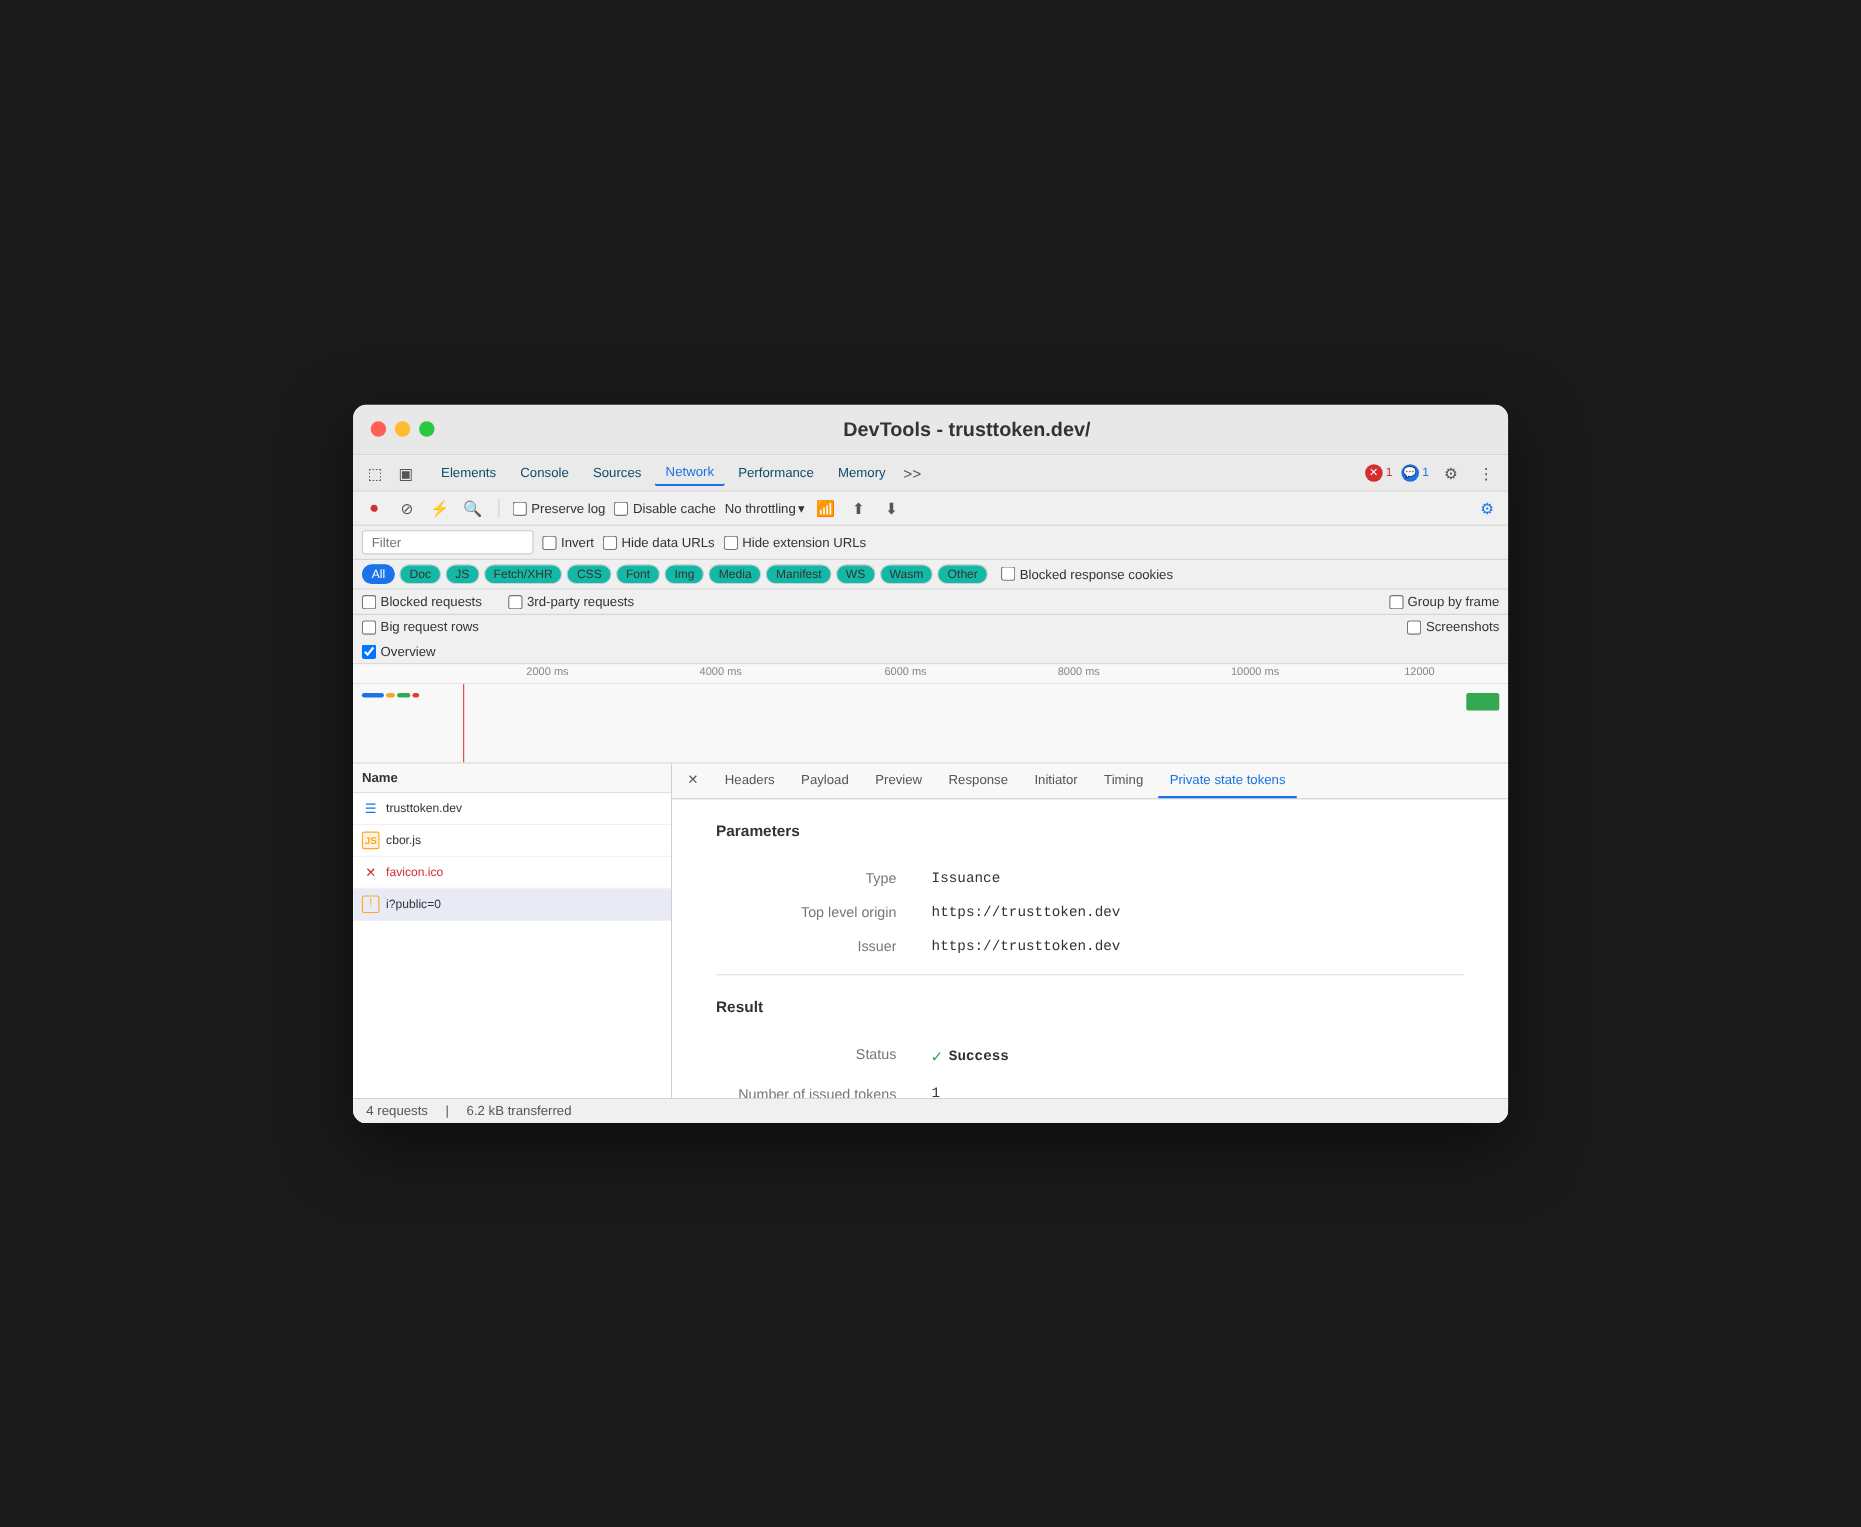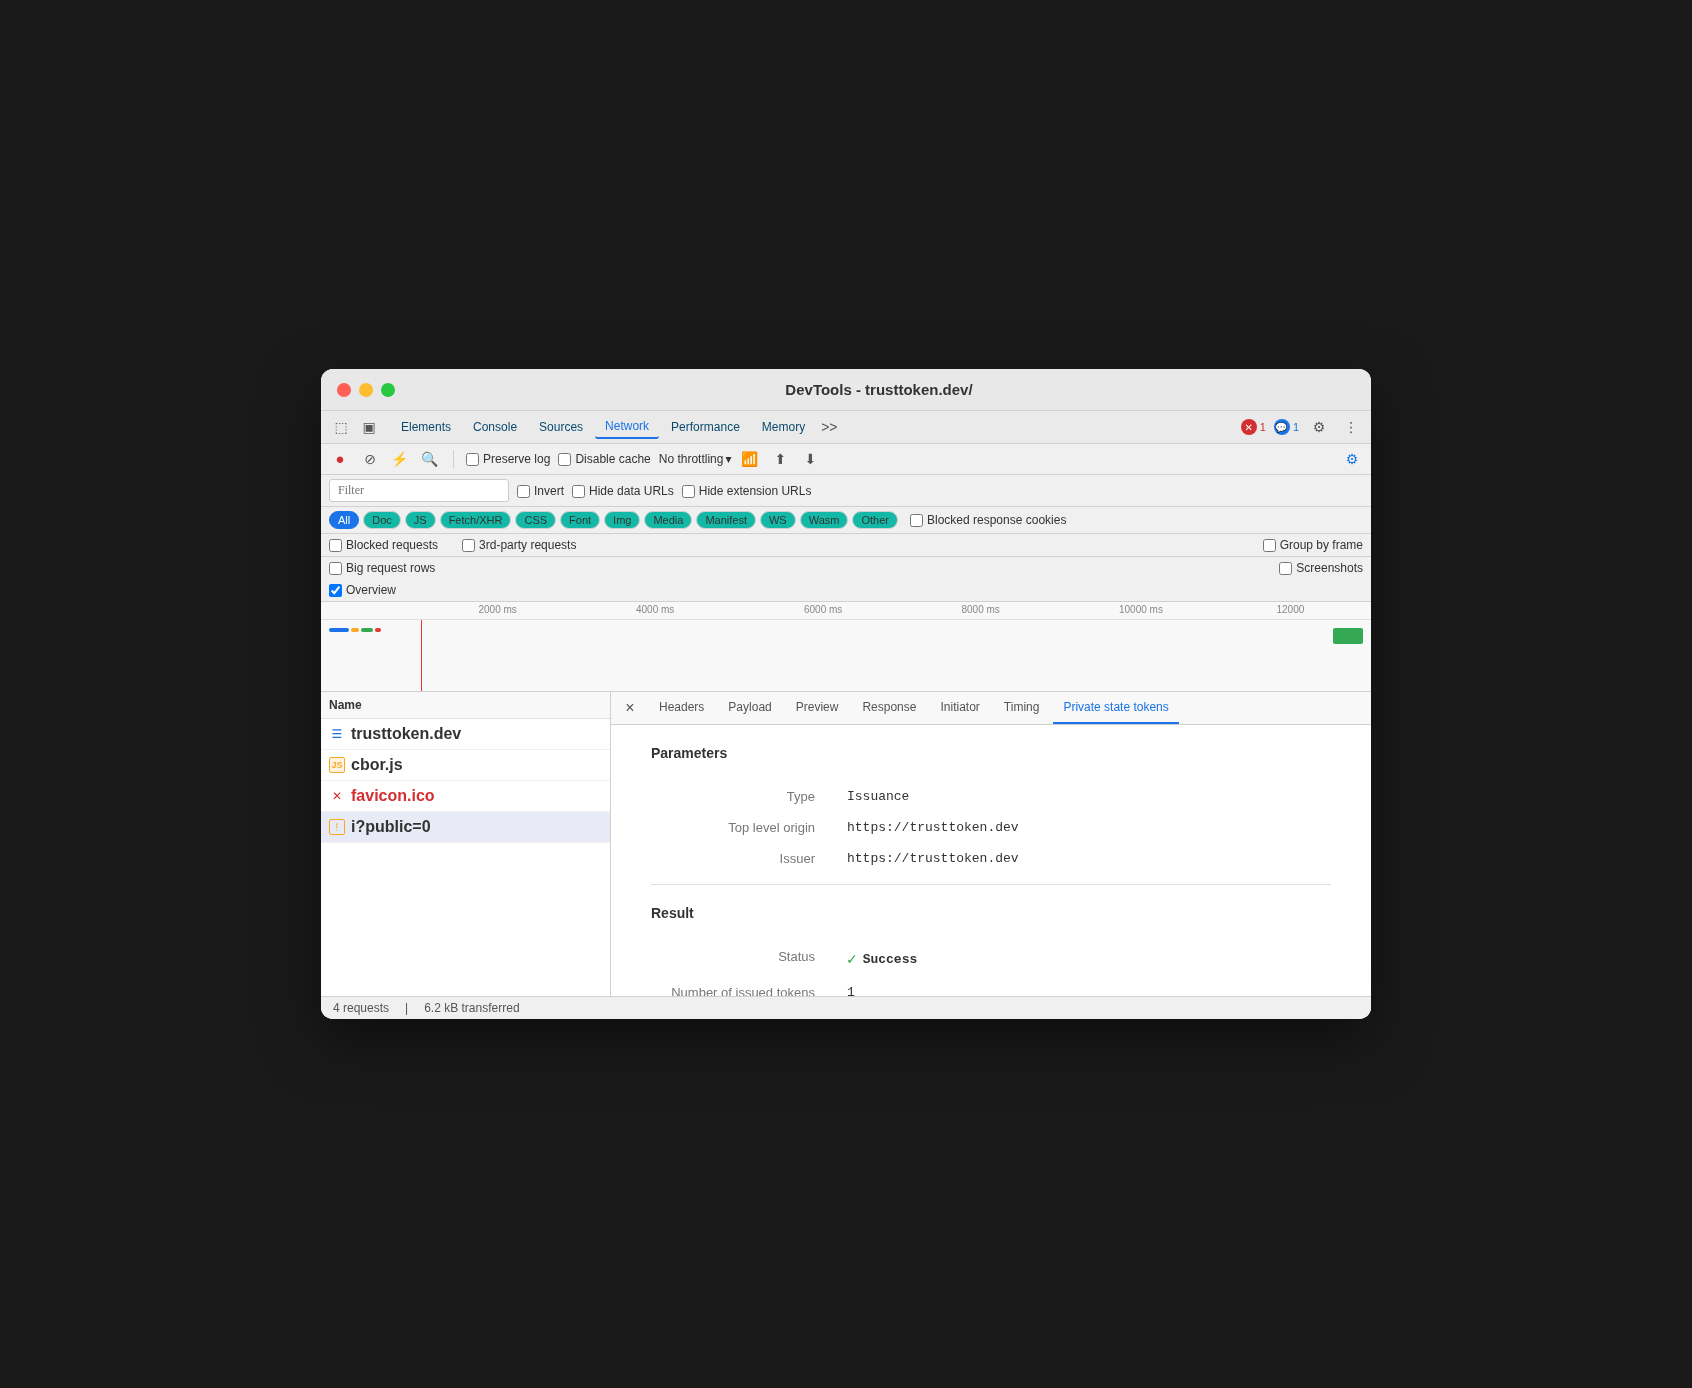--- a/index.html
+++ b/index.html
@@ -27,21 +27,21 @@
       border-bottom: 1px solid #d0d0d0;
     }
     .traffic-lights { display: flex; gap: 8px; }
     .tl { width: 14px; height: 14px; border-radius: 50%; }
     .tl-red { background: #ff5f57; }
     .tl-yellow { background: #febc2e; }
     .tl-green { background: #28c840; }
     .window-title {
       flex: 1;
       text-align: center;
-      font-size: 15px;
+      font-size: 18px;
       font-weight: 600;
       color: #333;
     }
     .devtools {
       background: #f8f8f8;
       font-size: 12px;
       color: #333;
     }
     .toolbar-top {
       display: flex;
@@ -121,24 +121,23 @@
       background: #f0f0f0;
       border-bottom: 1px solid #d0d0d0;
       padding: 4px 8px;
       gap: 8px;
     }
     .filter-input {
       border: 1px solid #ccc;
       border-radius: 3px;
       padding: 3px 8px;
       font-size: 12px;
-      width: 180px;
+      width: 156px;
       background: white;
       outline: none;
-      font-family: Liberation Serif, serif;
     }
     .filter-type-row {
       display: flex;
       align-items: center;
       background: #f0f0f0;
       border-bottom: 1px solid #d0d0d0;
       padding: 4px 8px;
       gap: 4px;
       flex-wrap: wrap;
     }
@@ -252,21 +251,21 @@
     .file-item.selected { background: #e8eaf6; }
     .file-icon {
       width: 16px; height: 16px;
       display: flex; align-items: center; justify-content: center;
       font-size: 12px; flex-shrink: 0;
     }
     .file-icon.doc { color: #1a73e8; }
     .file-icon.js { color: #f9a825; background: #fff3e0; border: 1px solid #f9a825; border-radius: 2px; font-size: 9px; font-weight: bold; }
     .file-icon.err { color: #d32f2f; }
     .file-icon.warn { color: #f9a825; border: 1px solid #f9a825; border-radius: 2px; }
-    .file-name { font-size: 16px; color: #333; font-weight: bold; }
+    .file-name { font-size: 11px; color: #333; }
     .file-name.error { color: #d32f2f; }
     .detail-panel {
       flex: 1;
       background: white;
       overflow-y: auto;
     }
     .detail-tabs {
       display: flex;
       align-items: center;
       border-bottom: 1px solid #d0d0d0;

